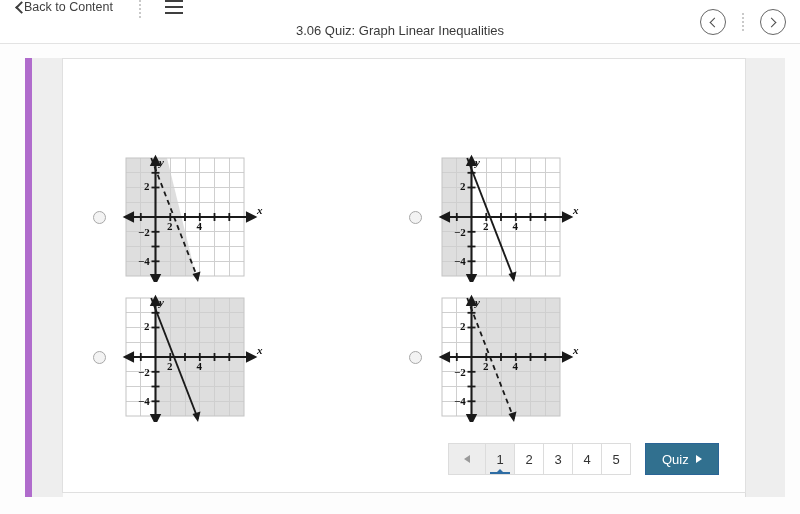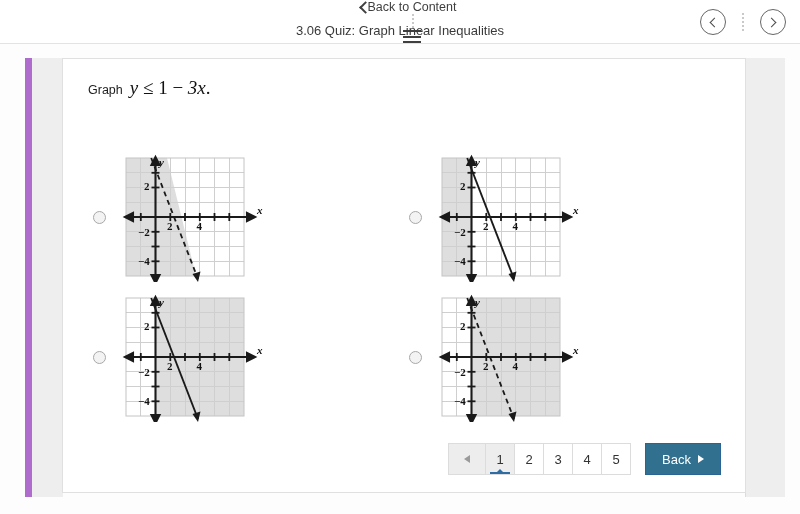--- a/index.html
+++ b/index.html
@@ -10,21 +10,21 @@
     font-family: "Liberation Sans", sans-serif;
     overflow: hidden;
   }
 
   
   #app-header {
     position: absolute; left: 0; top: 0;
     width: 800px; height: 44px;
     background: #ffffff;
     border-bottom: 1px solid #e3e3e3;
-    display: flex; align-items: center; flex-direction: column;
+    display: flex; align-items: flex-start;
   }
   #back-to-content {
     display: flex; align-items: center; gap: 7px;
     margin-left: 17px; cursor: pointer;
   }
   .chev-left-small {
     width: 0; height: 0; position: relative;
   }
   .chev-left-small::before {
     content: "";
@@ -222,30 +222,20 @@
 <div id="page-body">
 
   <div id="left-rail">
     <div id="left-rail-accent"></div>
   </div>
 
   <div id="right-rail"></div>
 
   <div id="content-card">
 
-    <div id="question-row">
-      <span id="question-prefix">Graph</span>
-      <span id="question-expr">
-        <span>y</span>
-        <span class="op">≤</span>
-        <span class="num">1</span>
-        <span class="op">−</span>
-        <span>3x</span><span class="op">.</span>
-      </span>
-    </div>
 
     <div id="options-grid">
 
       <div class="option">
         <span class="radio"></span>
         <span class="graph-wrap">
           <svg width="160" height="130" viewBox="0 0 160 130">
             <defs>
               <clipPath id="clipA">
                   <rect x="6" y="6" width="118" height="118"></rect>
@@ -507,19 +497,19 @@
       <div class="pg">
         <span>3</span>
       </div>
       <div class="pg">
         <span>4</span>
       </div>
       <div class="pg">
         <span>5</span>
       </div>
       <div id="next-button">
-        <span>Back</span>
+        <span>Quiz</span>
         <span class="tri-r"></span>
       </div>
     </div>
 
   </div>
 </div>
 
 </body></html>

